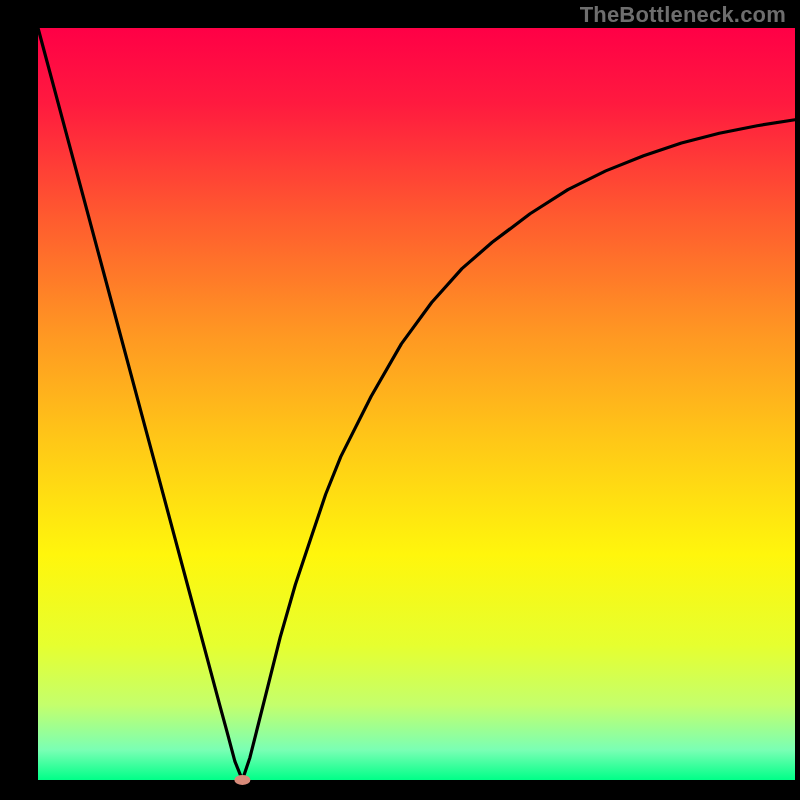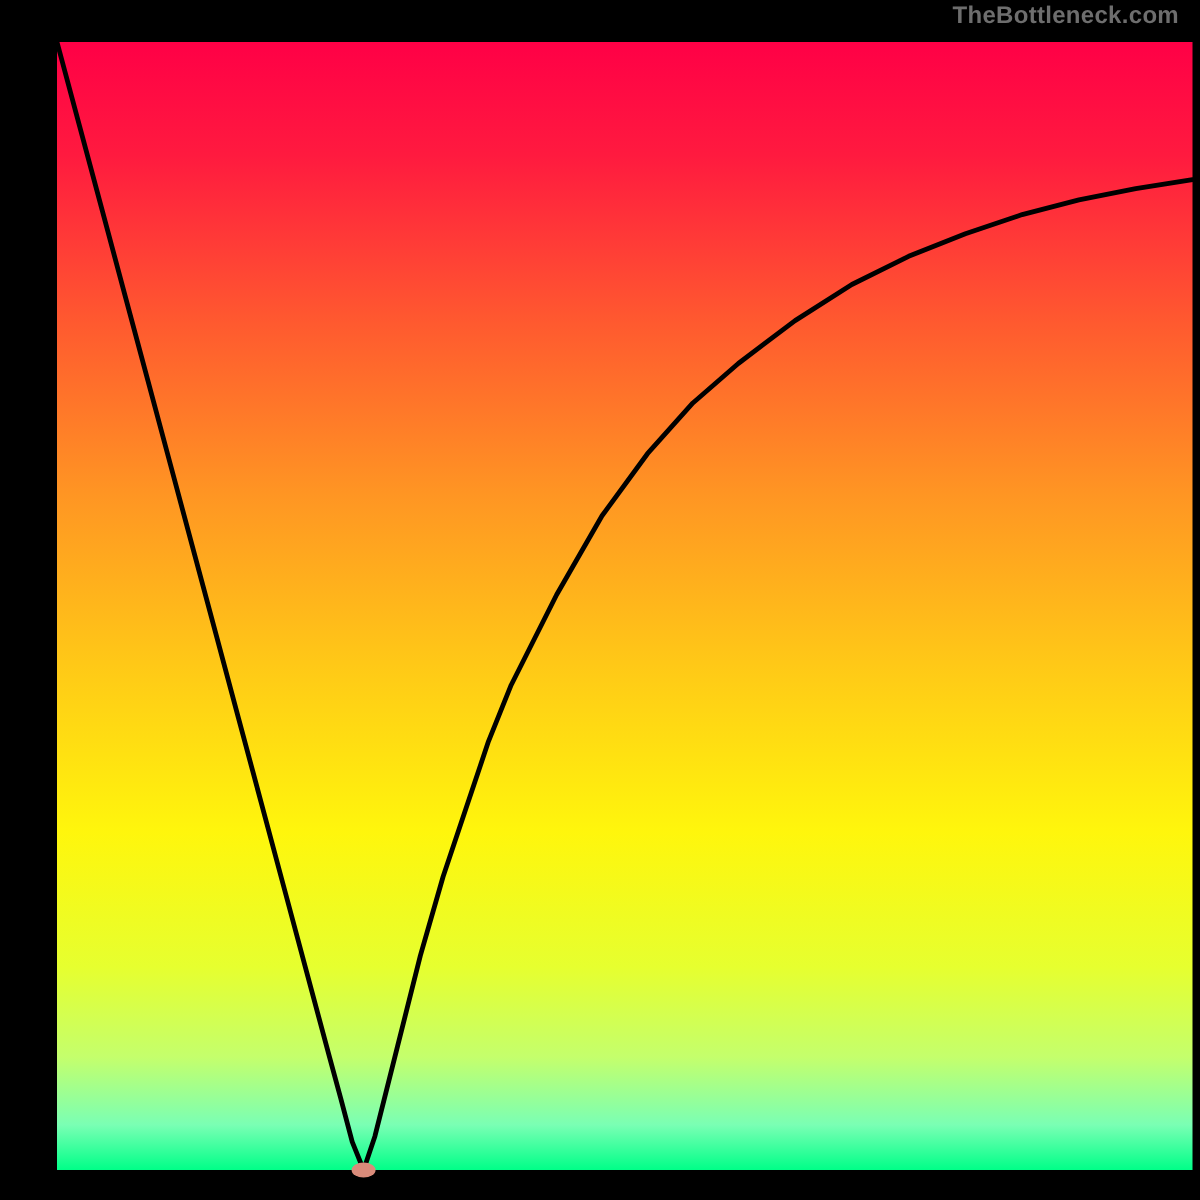--- a/index.html
+++ b/index.html
@@ -15,21 +15,21 @@
     position: relative;
     width: 800px;
     height: 800px;
     background: #000;
   }
   .watermark {
     position: absolute;
     top: 2px;
     right: 14px;
     color: #6e6e6e;
-    font-size: 16px;
+    font-size: 22px;
     font-weight: 600;
     letter-spacing: 0.2px;
     z-index: 5;
   }
   svg {
     position: absolute;
     top: 0;
     left: 0;
   }
 </style>

